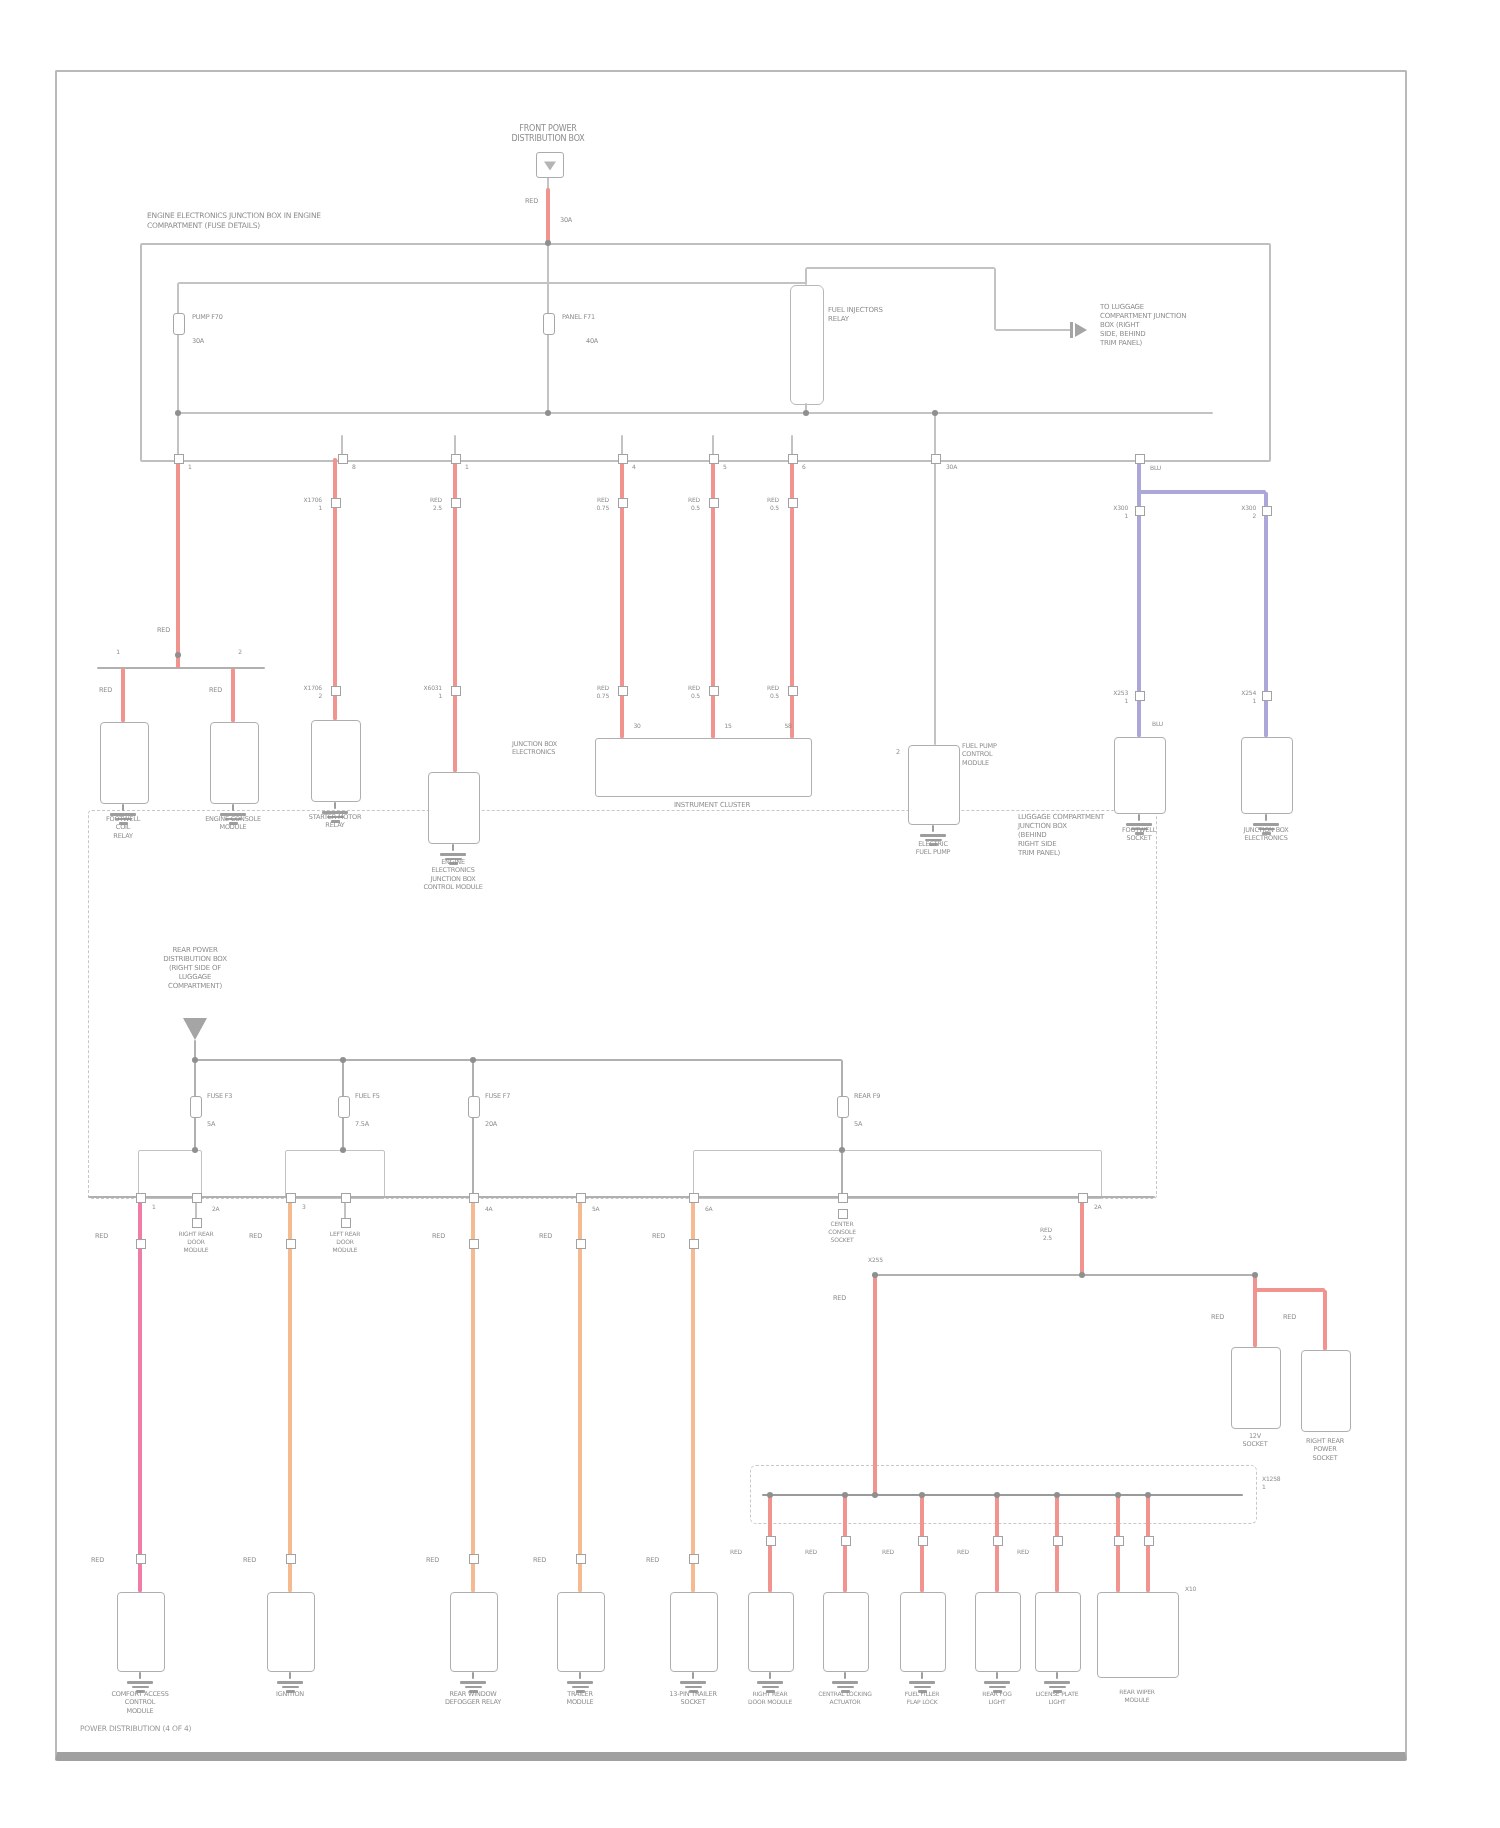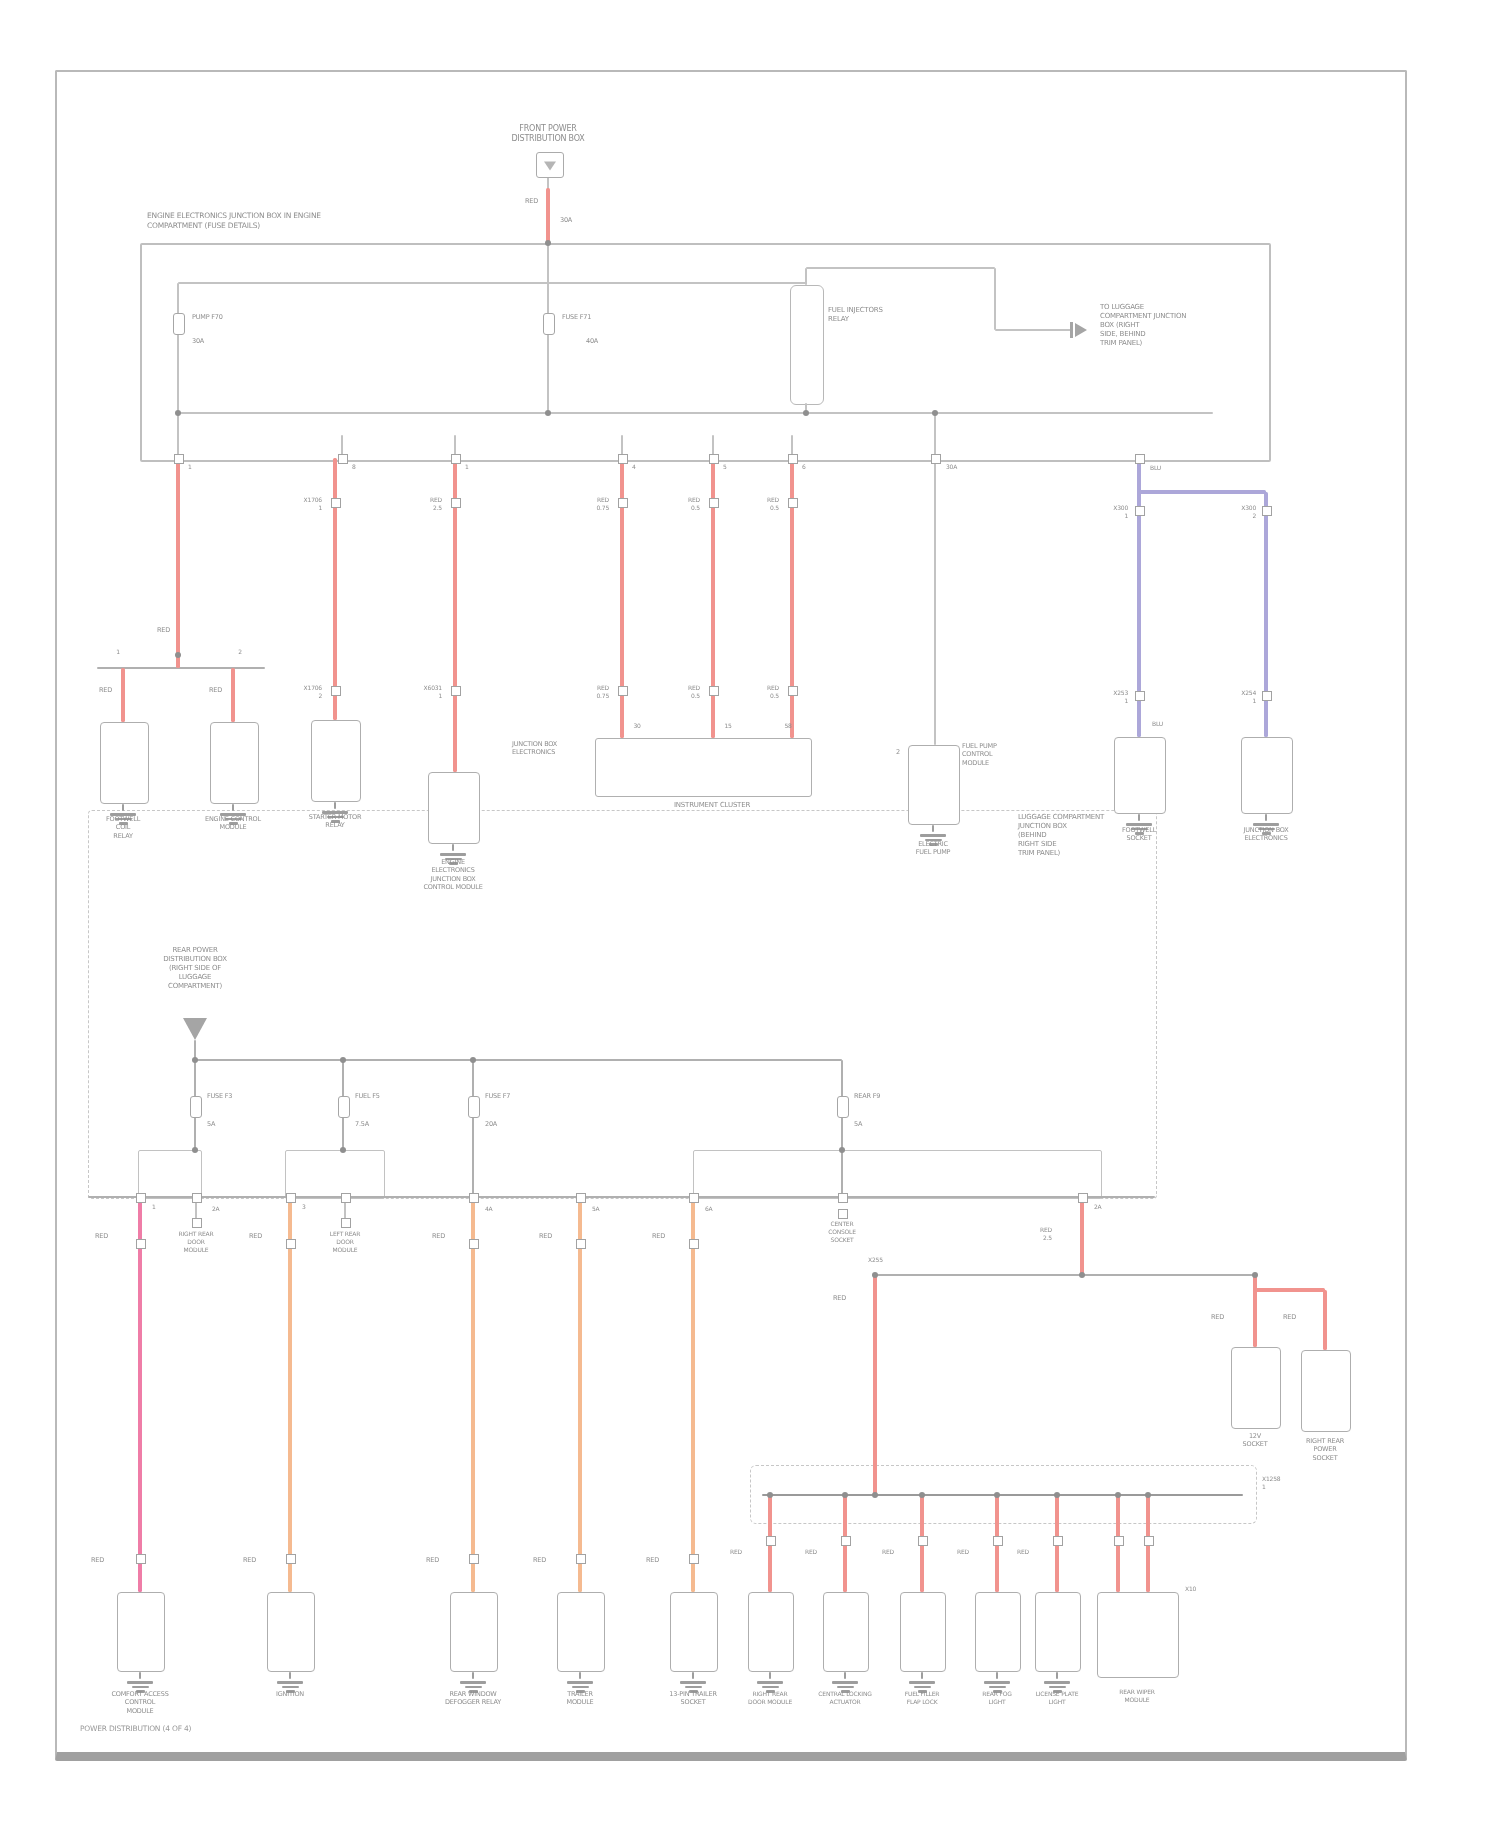--- a/index.html
+++ b/index.html
@@ -306,21 +306,21 @@
       <div class="arr" style="left: 1075px; top: 323px;"></div>
       <div class="symrect" style="left: 536px; top: 152px; width: 26px; height: 24px;"></div>
       <div class="lbl" style="font-size: 8px; top: 124px; left: 548px; transform: translateX(-50%); text-align: center;">FRONT POWER
 DISTRIBUTION BOX</div>
       <div class="lbl" style="font-size: 6.5px; top: 197px; left: 538px; transform: translateX(-100%); text-align: right;">RED</div>
       <div class="lbl" style="font-size: 6.5px; top: 216px; left: 560px;">30A</div>
       <div class="lbl" style="font-size: 7.5px; top: 211px; left: 147px;">ENGINE ELECTRONICS JUNCTION BOX IN ENGINE
 COMPARTMENT (FUSE DETAILS)</div>
       <div class="lbl" style="font-size: 6.5px; top: 313px; left: 192px;">PUMP F70</div>
       <div class="lbl" style="font-size: 6.5px; top: 337px; left: 192px;">30A</div>
-      <div class="lbl" style="font-size: 6.5px; top: 313px; left: 562px;">FUSE F71</div>
+      <div class="lbl" style="font-size: 6.5px; top: 313px; left: 562px;">PANEL F71</div>
       <div class="lbl" style="font-size: 6.5px; top: 337px; left: 562px; margin-left: 24px;">40A</div>
       <div class="lbl" style="font-size: 7px; top: 306px; left: 828px;">FUEL INJECTORS
 RELAY</div>
       <div class="lbl" style="font-size: 7px; top: 303px; left: 1100px;">TO LUGGAGE
 COMPARTMENT JUNCTION
 BOX (RIGHT
 SIDE, BEHIND
 TRIM PANEL)</div>
       <div class="lbl" style="font-size: 6px; top: 463px; left: 188px;">1</div>
       <div class="lbl" style="font-size: 6px; top: 463px; left: 352px;">8</div>
@@ -361,21 +361,21 @@
       <div class="lbl" style="font-size: 6px; top: 722px; left: 728px; transform: translateX(-50%); text-align: center;">15</div>
       <div class="lbl" style="font-size: 6px; top: 722px; left: 788px; transform: translateX(-50%); text-align: center;">58</div>
       <div class="lbl" style="font-size: 7px; top: 801px; left: 712px; transform: translateX(-50%); text-align: center;">INSTRUMENT CLUSTER</div>
       <div class="lbl" style="font-size: 6.5px; top: 748px; left: 900px; transform: translateX(-100%); text-align: right;">2</div>
       <div class="lbl" style="font-size: 6.5px; top: 742px; left: 962px;">FUEL PUMP
 CONTROL
 MODULE</div>
       <div class="lbl" style="font-size: 6.5px; top: 815px; left: 123px; transform: translateX(-50%); text-align: center;">FOOTWELL
 COIL
 RELAY</div>
-      <div class="lbl" style="font-size: 6.5px; top: 815px; left: 233px; transform: translateX(-50%); text-align: center;">ENGINE CONTROL
+      <div class="lbl" style="font-size: 6.5px; top: 815px; left: 233px; transform: translateX(-50%); text-align: center;">ENGINE CONSOLE
 MODULE</div>
       <div class="lbl" style="font-size: 6.5px; top: 813px; left: 335px; transform: translateX(-50%); text-align: center;">STARTER MOTOR
 RELAY</div>
       <div class="lbl" style="font-size: 6.5px; top: 858px; left: 453px; transform: translateX(-50%); text-align: center;">ENGINE
 ELECTRONICS
 JUNCTION BOX
 CONTROL MODULE</div>
       <div class="lbl" style="font-size: 6.5px; top: 840px; left: 933px; transform: translateX(-50%); text-align: center;">ELECTRIC
 FUEL PUMP</div>
       <div class="lbl" style="font-size: 6px; top: 504px; left: 1128px; transform: translateX(-100%); text-align: right;">X300

